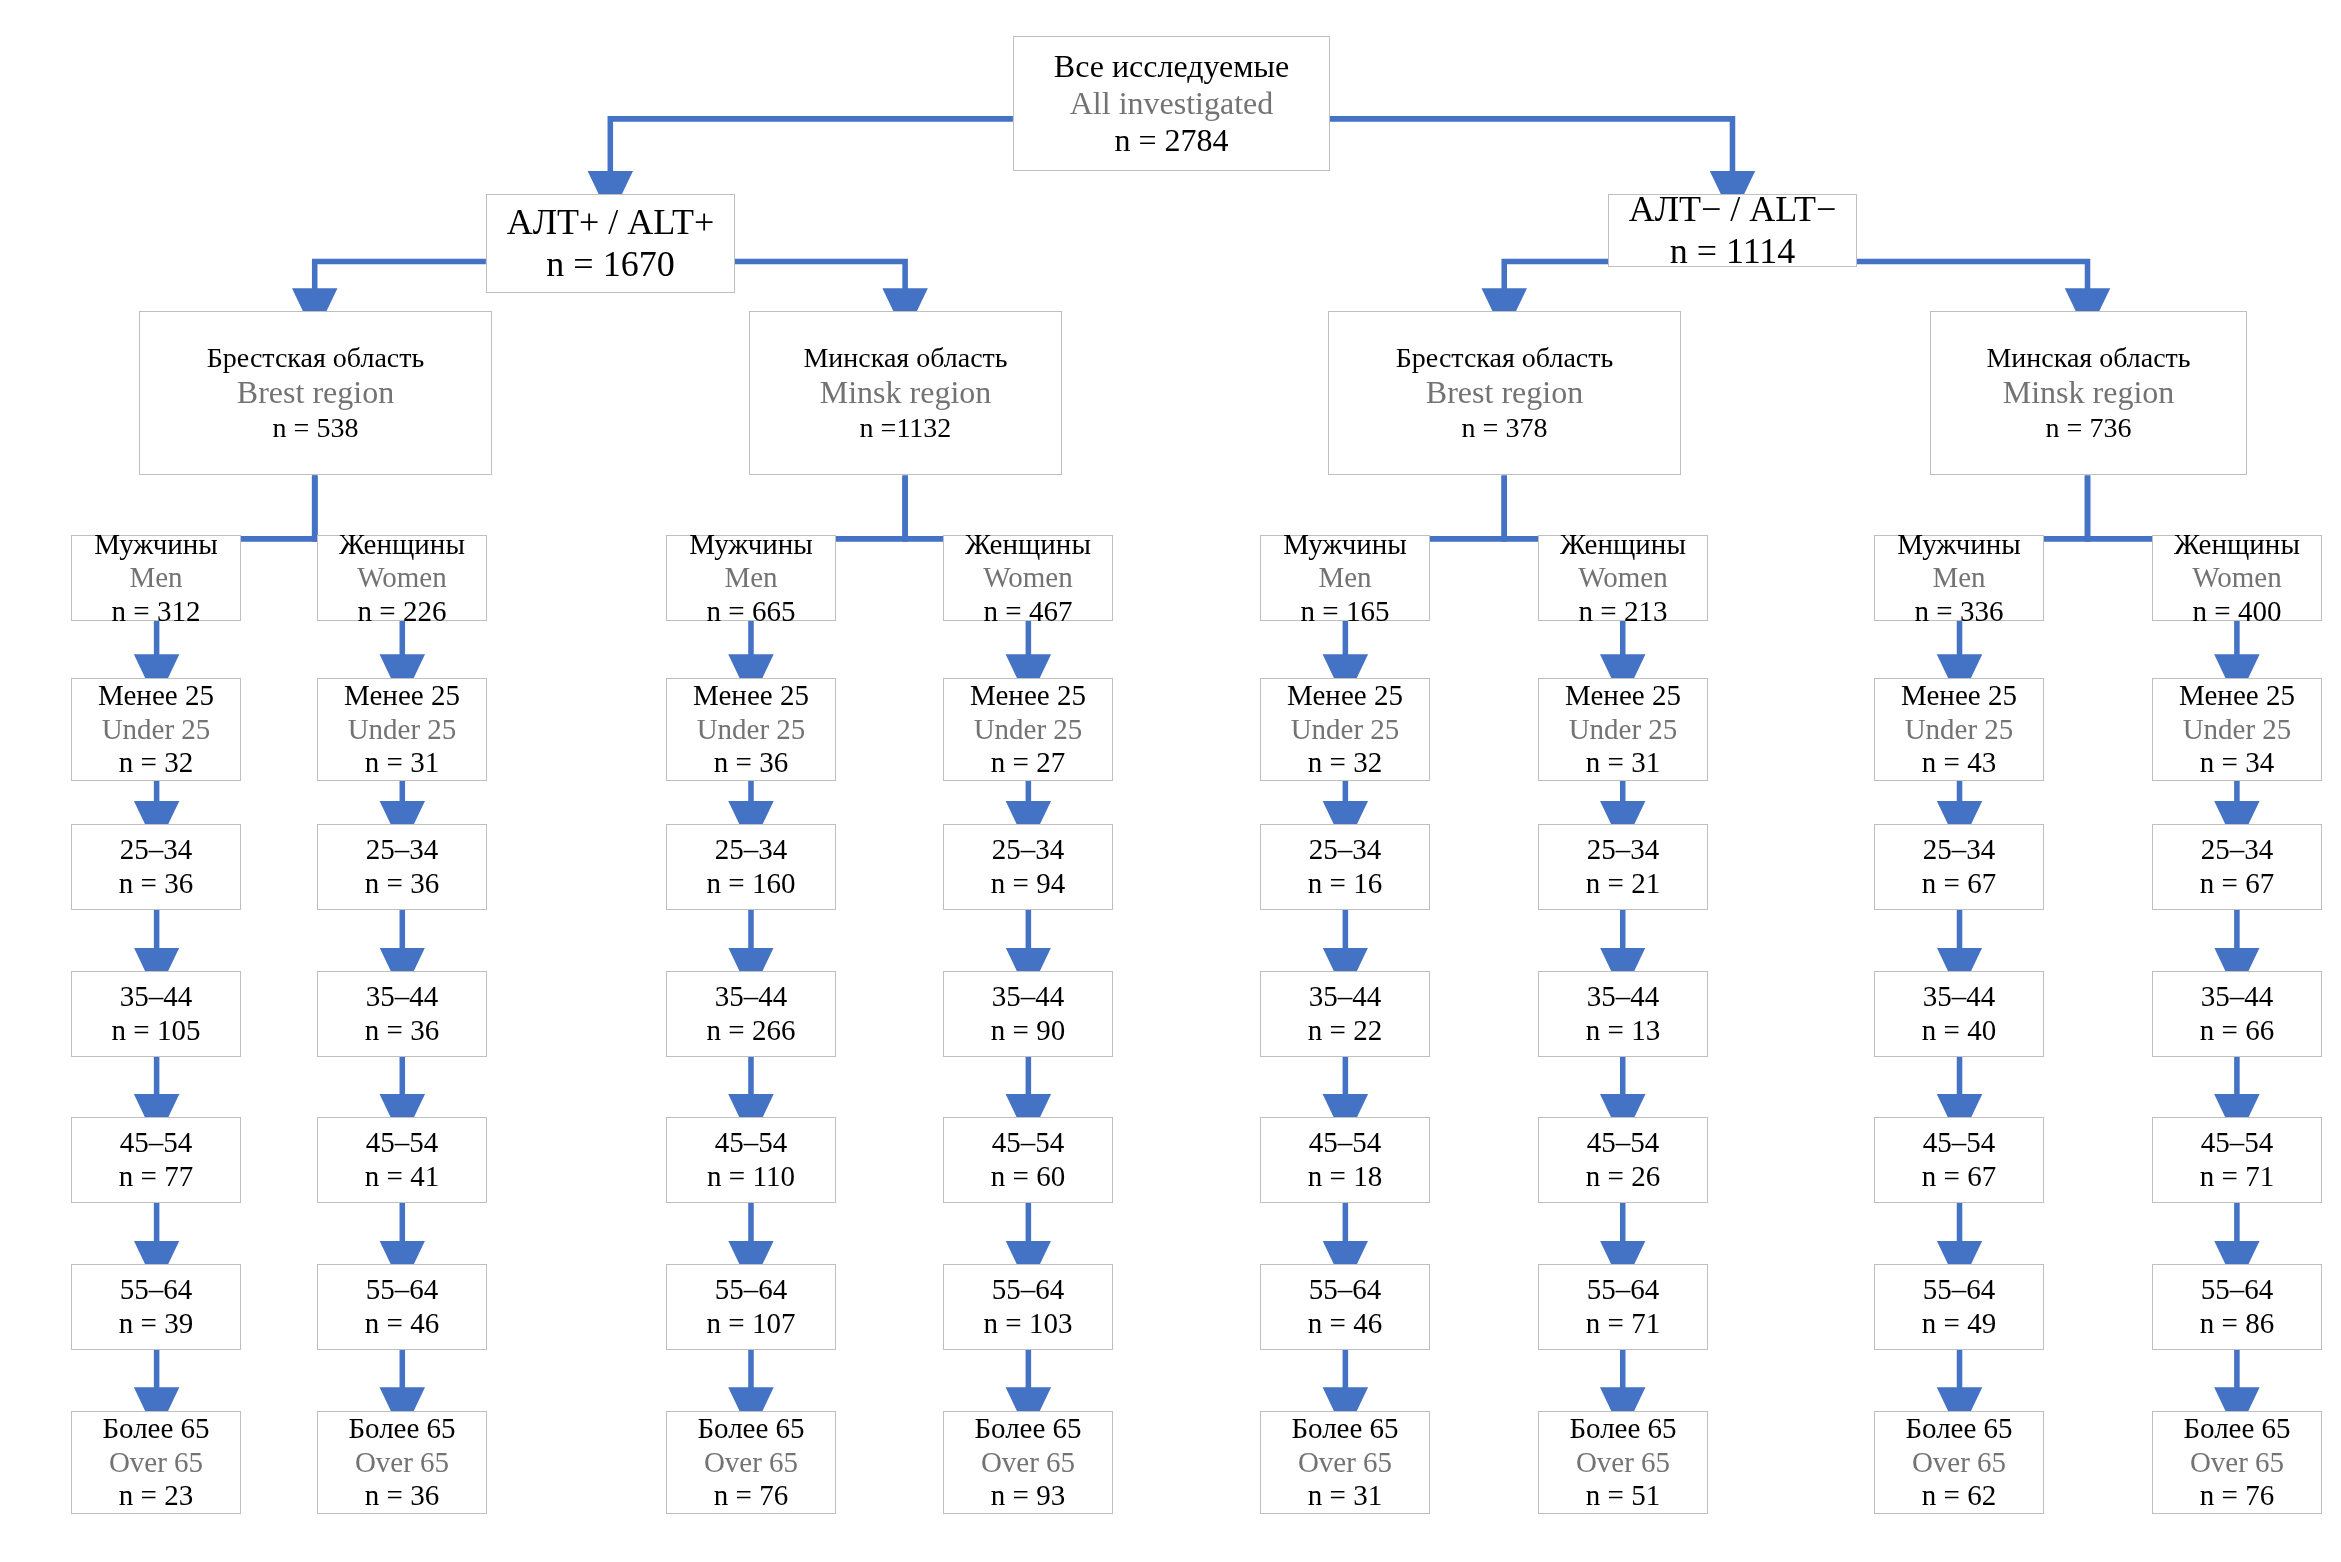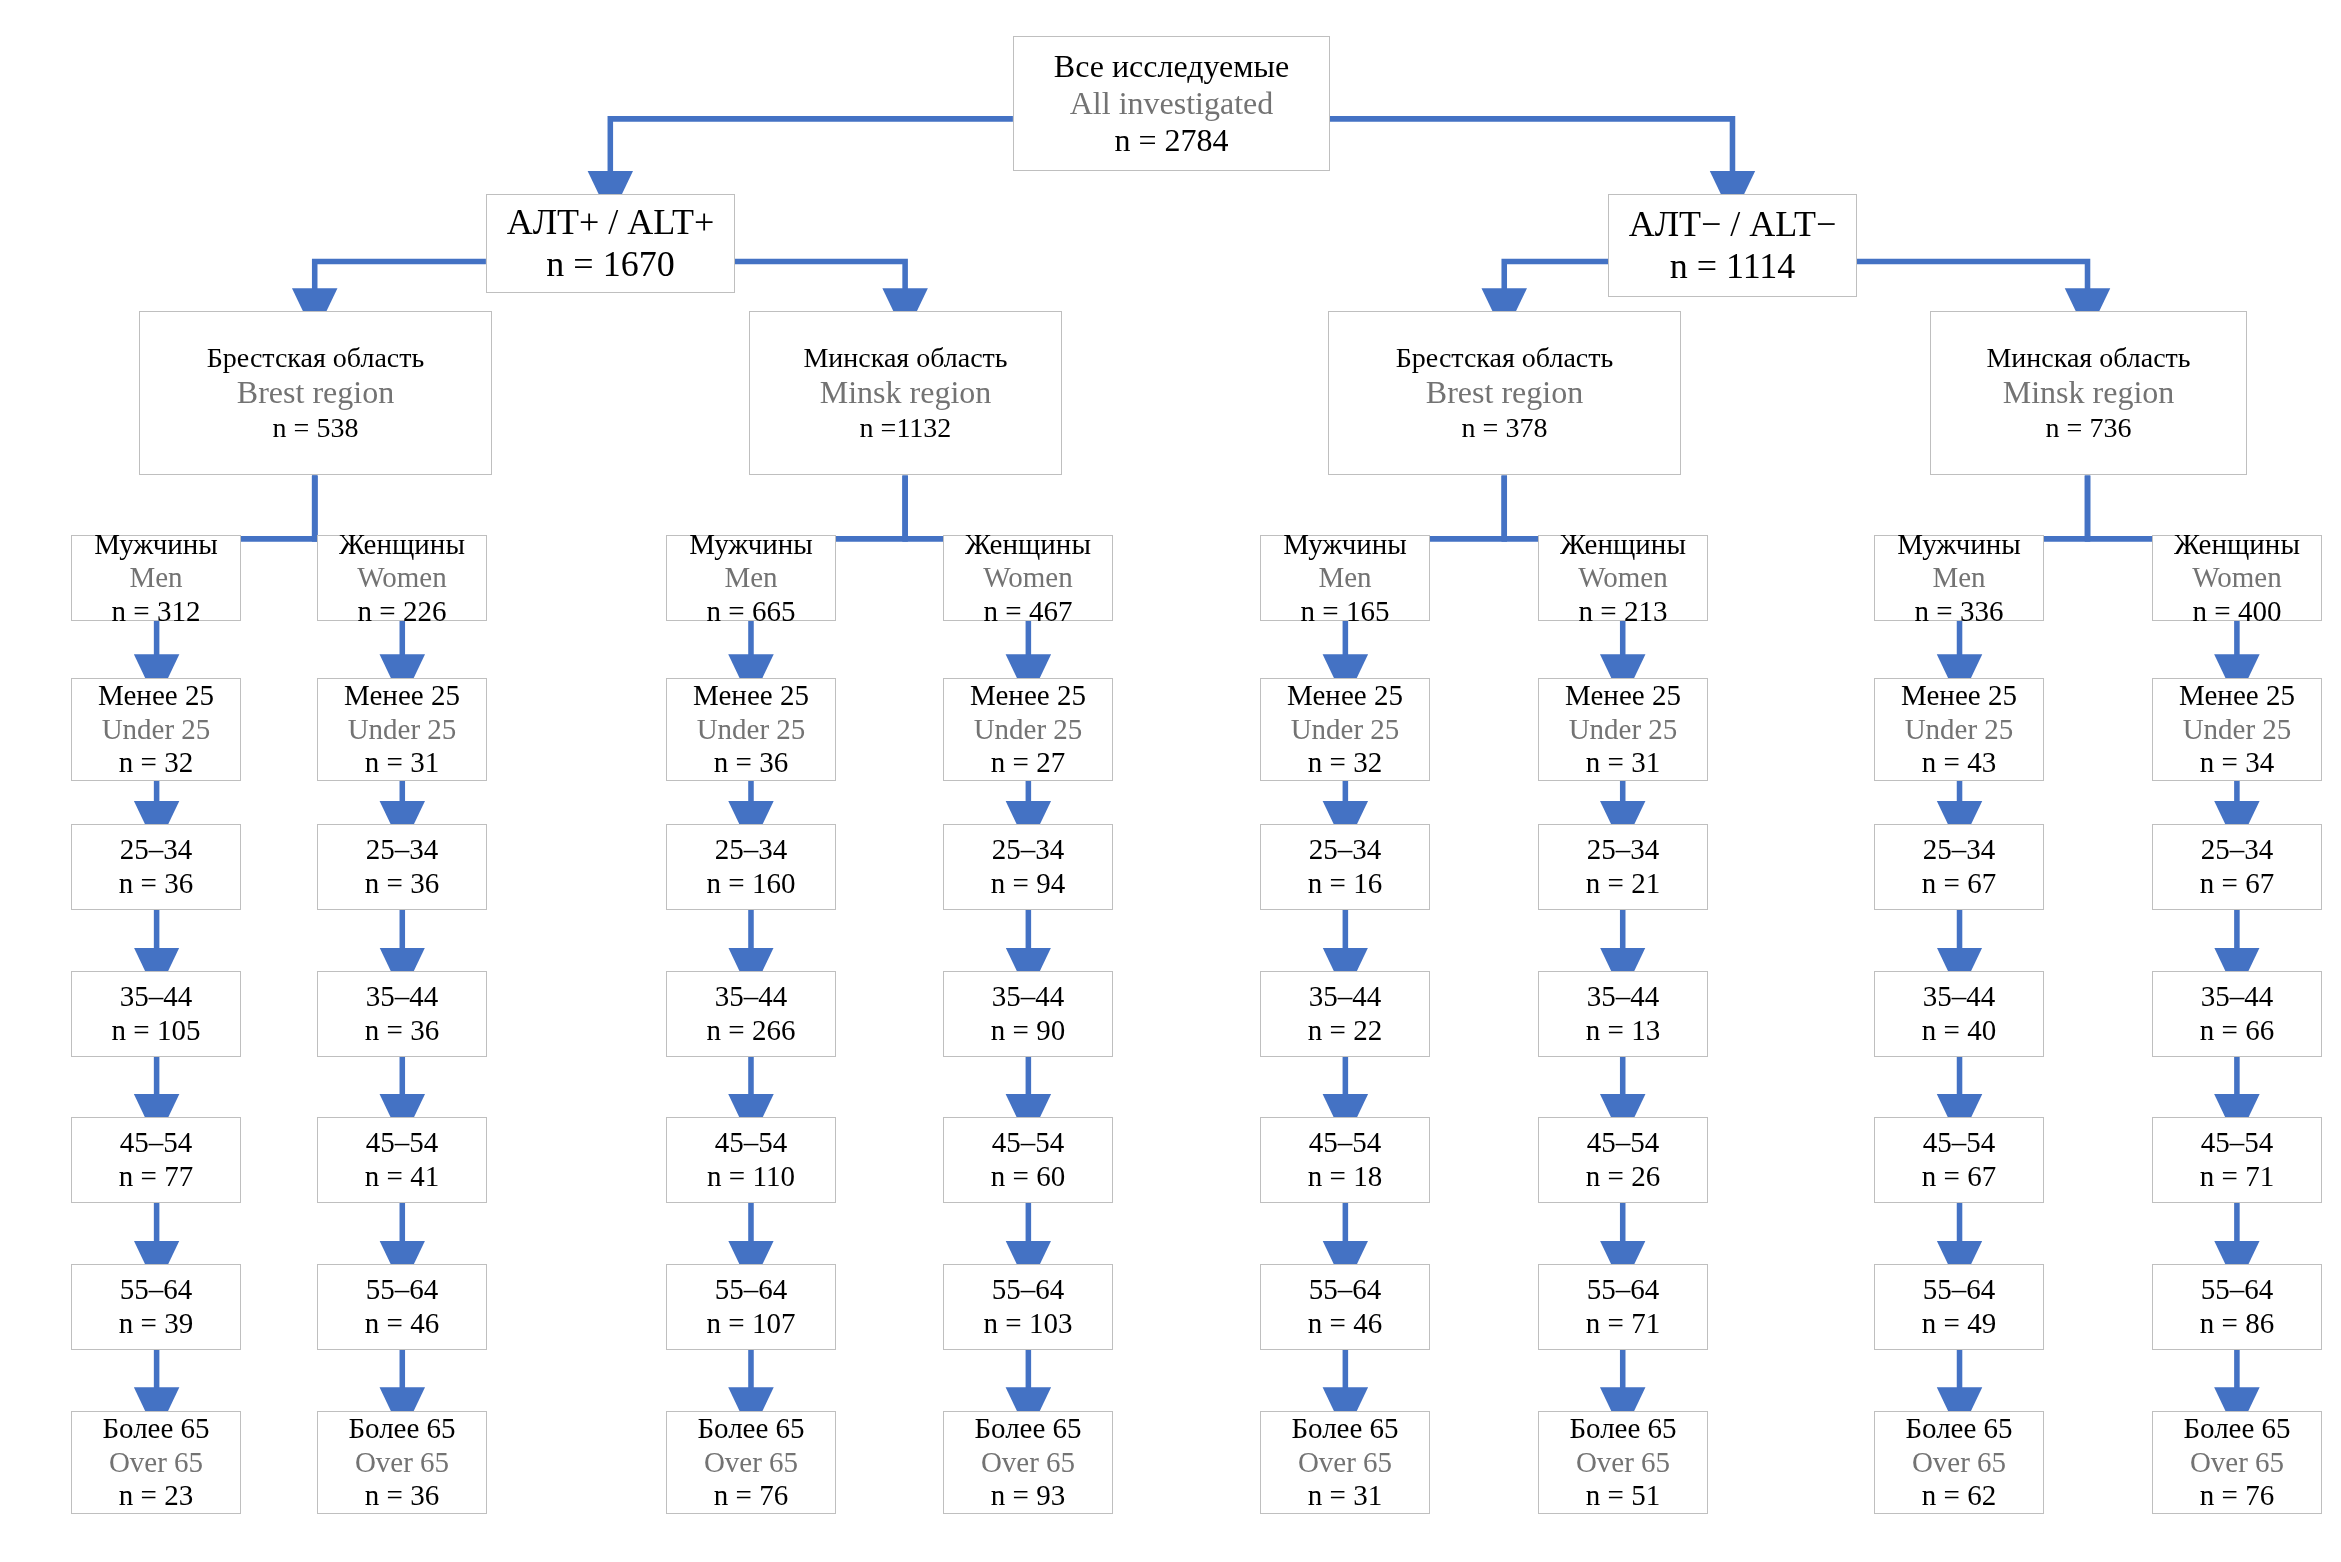--- a/index.html
+++ b/index.html
@@ -126,21 +126,21 @@
     <div class="ru">Все исследуемые</div>
     <div class="en">All investigated</div>
     <div class="nv">n = 2784</div>
   </div>
 
   <div class="box f-lvl1" style="left:486px;top:194px;width:249px;height:99px;">
     <div class="ru">АЛТ+ / ALT+</div>
     <div class="nv">n = 1670</div>
   </div>
 
-  <div class="box f-lvl1" style="left:1608px;top:194px;width:249px;height:103px;">
+  <div class="box f-lvl1" style="left:1608px;top:194px;width:249px;height:73px;">
     <div class="ru">АЛТ−  / ALT−</div>
     <div class="nv">n = 1114</div>
   </div>
 
   <div class="box f-reg" style="left:139px;top:311px;width:353px;height:164px;">
     <div class="ru">Брестская область</div>
     <div class="en">Brest region</div>
     <div class="nv">n =  538</div>
   </div>
 

